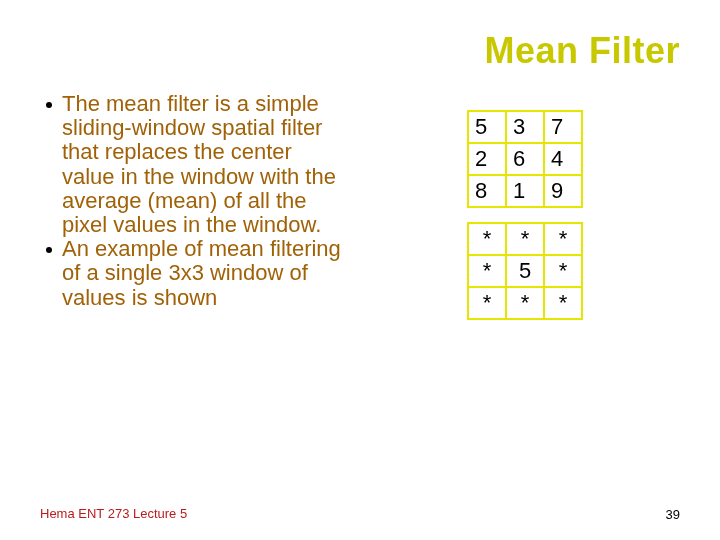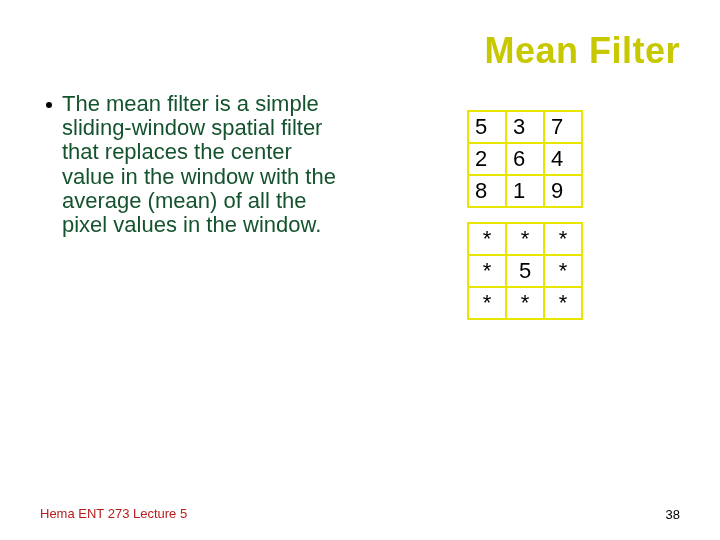--- a/index.html
+++ b/index.html
@@ -2,21 +2,21 @@
 <html><head>
 <meta charset="utf-8">
 <style>
   * { box-sizing: border-box; margin: 0; padding: 0; }
   html, body { width: 720px; height: 540px; background: #fff; font-family: Arial, Helvetica, sans-serif; }
   .slide { position: relative; width: 720px; height: 540px; padding: 30px 40px 30px 40px; border-radius: 17px; }
   .title { font-family: "Trebuchet MS", "Gill Sans", Arial, sans-serif; font-size: 36px; font-weight: bold; color: #c8c800; text-align: right; margin-bottom: 20px; margin-right: 0px; letter-spacing: 0.5px; }
   .content { display: flex; }
   .left { flex: 0 0 330px; padding-right: 20px; }
   ul { list-style: none; }
-  ul li { display: flex; align-items: flex-start; font-size: 22px; line-height: 1.1; color: #14532d; margin-bottom: 0; }
+  ul li { display: flex; align-items: flex-start; font-size: 22px; line-height: 1.1; color: #a16207; margin-bottom: 0; }
   ul li .dot { width: 6px; height: 6px; background: #000; border-radius: 50%; margin: 10px 10px 0 6px; flex-shrink: 0; }
   ul li .txt { flex: 1; }
   .right { flex: 1; padding-top: 18px; }
   .grid { margin: 0 auto 14px auto; border-collapse: collapse; }
   .grid td { width: 38px; height: 32px; border: 2px solid #e6e600; font-size: 22px; text-align: left; padding-left: 6px; vertical-align: middle; }
   .grid2 td { text-align: center; padding-left: 0; }
   .footer { position: absolute; bottom: 18px; left: 40px; font-size: 13px; color: #b91c1c; line-height: 1.2; max-width: 170px; }
   .pagenum { position: absolute; bottom: 18px; right: 40px; font-size: 13px; color: #000; }
 </style>
 </head>
@@ -24,20 +24,24 @@
 
 <div class="slide">
   <div class="title">Mean Filter</div>
 
   <div class="content">
     <div class="left">
       <ul>
         <li>
           <span class="dot"></span>
           <span class="txt">The mean filter is a simple sliding-window spatial filter that replaces the center value in the window with the average (mean) of all the pixel values in the window.</span>
+        </li>
+        <li>
+          <span class="dot"></span>
+          <span class="txt">An example of mean filtering of a single 3x3 window of values is shown</span>
         </li>
       </ul>
     </div>
 
     <div class="right">
       <table class="grid">
         <tbody>
             <tr>
           <td>5</td>
           <td>3</td>
@@ -72,14 +76,14 @@
           <td>*</td>
           <td>*</td>
           <td>*</td>
         </tr>
       </tbody>
         </table>
     </div>
   </div>
 
   <div class="footer">Hema ENT 273 Lecture 5</div>
-  <div class="pagenum">38</div>
+  <div class="pagenum">39</div>
 </div>
 
 </body></html>

